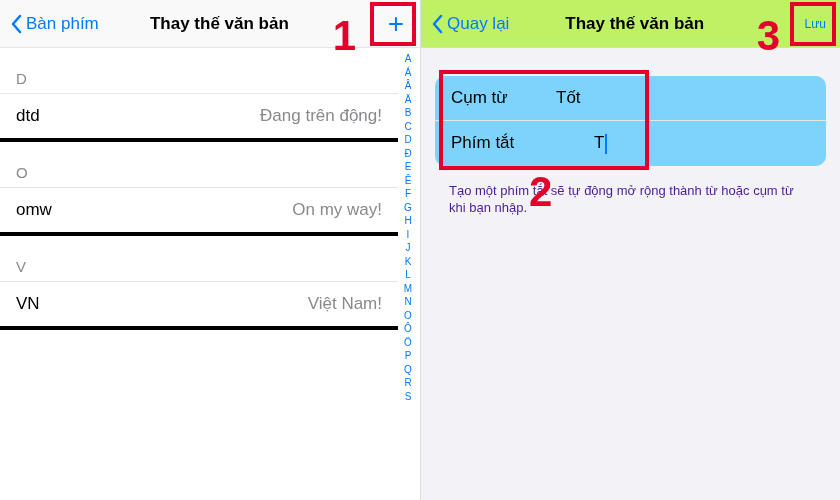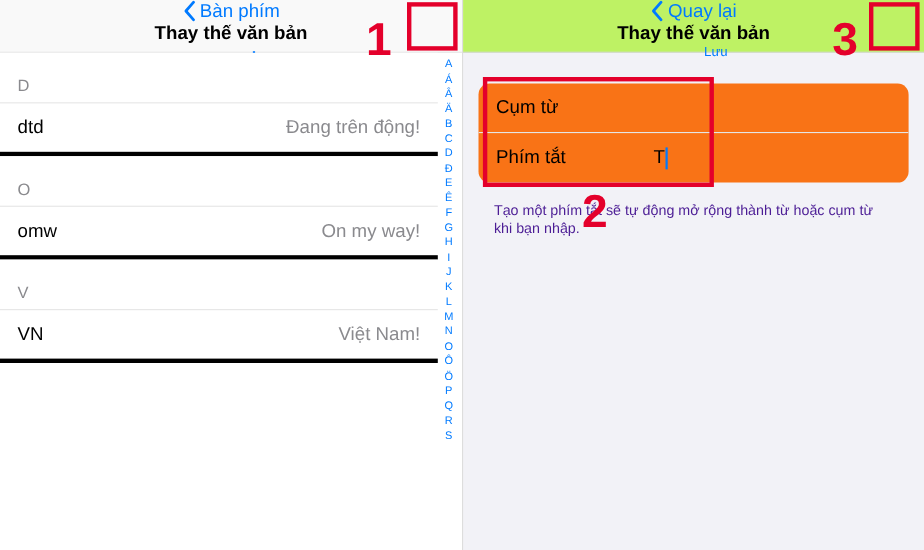--- a/index.html
+++ b/index.html
@@ -26,25 +26,24 @@
     .panel-right {
       width: 420px;
       background: #f2f2f7;
       border-left: 1px solid #ddd;
     }
     
     .navbar {
       height: 48px;
       display: flex;
       align-items: center;
-      justify-content: flex-start;
+      justify-content: flex-end;
       padding: 0 10px;
       border-bottom: 1px solid #e5e5e5;
       background: #f9f9f9;
-      flex-direction: column;
     }
     .panel-right .navbar {
       background: #bef264;
       border-bottom: 1px solid #d8d8dc;
     }
     .nav-back {
       display: flex;
       align-items: center;
       color: #007aff;
       font-size: 17px;
@@ -119,21 +118,21 @@
       display: flex;
       flex-direction: column;
       align-items: center;
       font-size: 10px;
       color: #007aff;
       line-height: 1.35;
     }
     
     .form-card {
       margin: 28px 14px 8px 14px;
-      background: #f97316;
+      background: #7dd3fc;
       border-radius: 10px;
       overflow: hidden;
     }
     .form-row {
       display: flex;
       align-items: center;
       padding: 12px 16px;
       font-size: 17px;
     }
     .form-row + .form-row {
@@ -257,20 +256,21 @@
     </div>
     <div class="nav-title">Thay thế văn bản</div>
     <div class="nav-right">
       <span class="save-btn">Lưu</span>
     </div>
   </div>
 
   <div class="form-card">
     <div class="form-row">
       <span class="form-label">Cụm từ</span>
+      <span class="form-value">Tốt</span>
     </div>
     <div class="form-row">
       <span class="form-label">Phím tắt</span>
       <span class="form-value">
         <span>T</span><span class="cursor"></span>
       </span>
     </div>
   </div>
   <div class="form-hint">Tạo một phím tắt sẽ tự động mở rộng thành từ hoặc cụm từ khi bạn nhập.</div>
 

